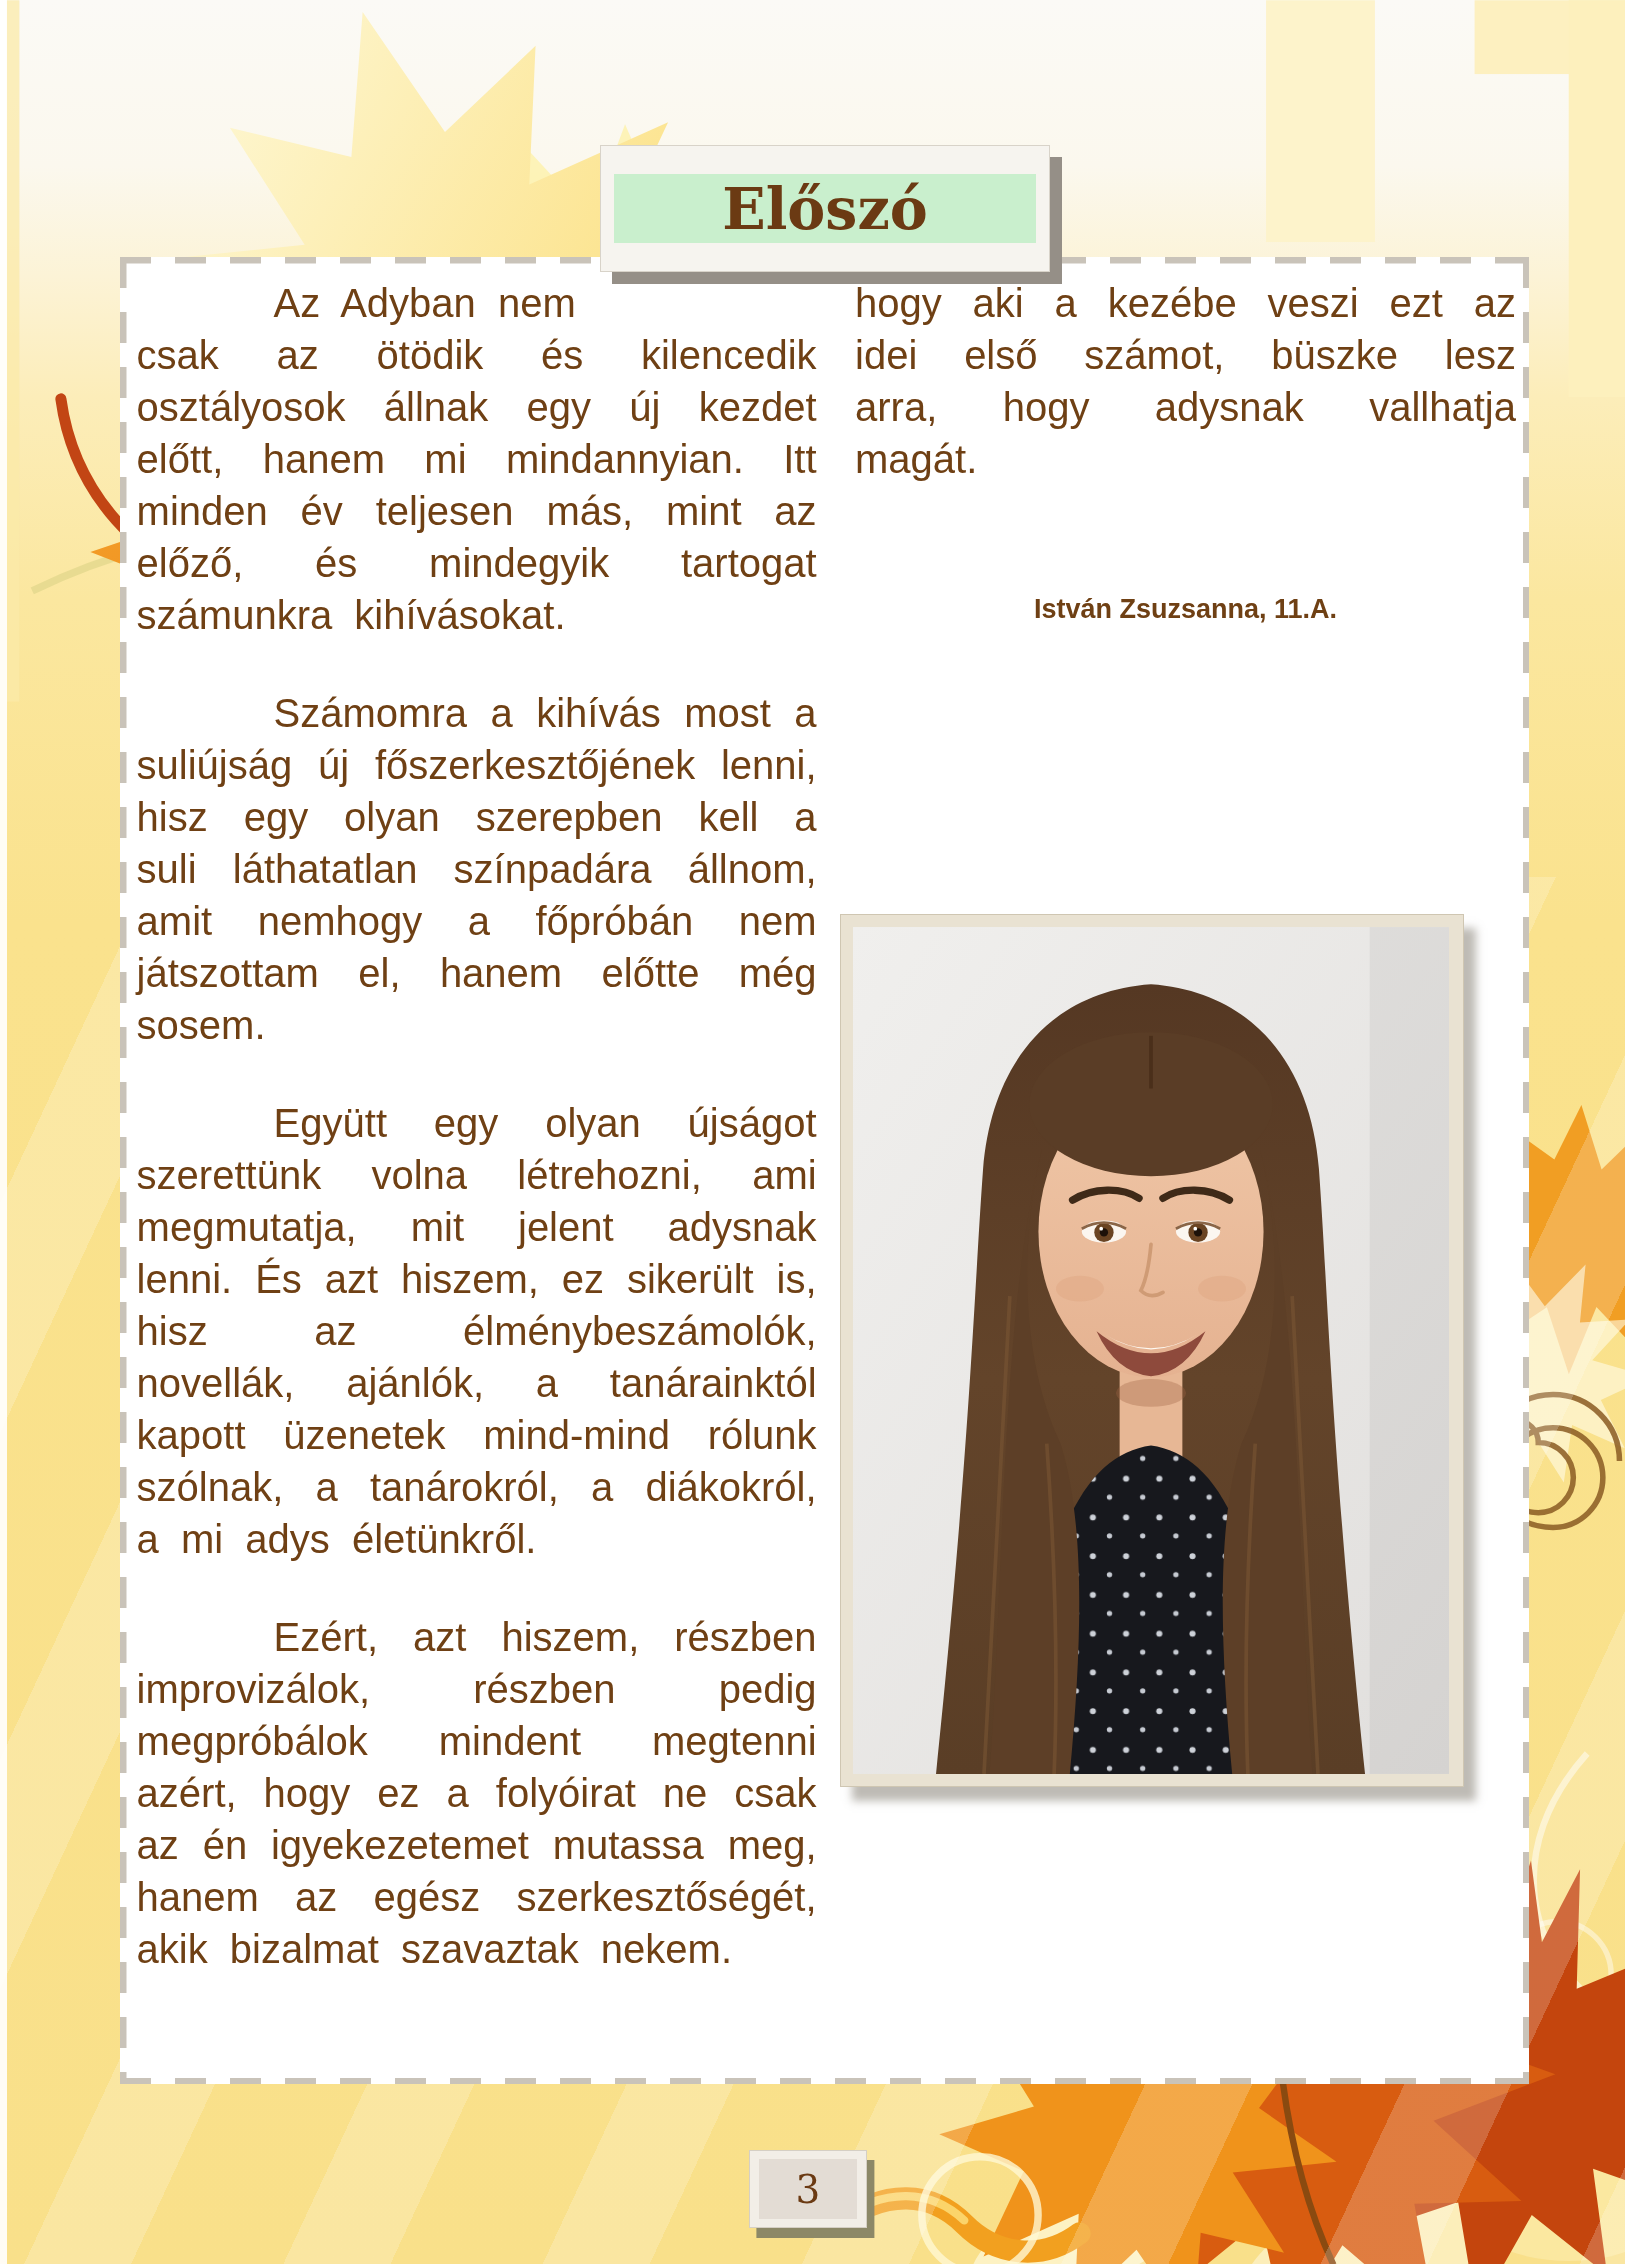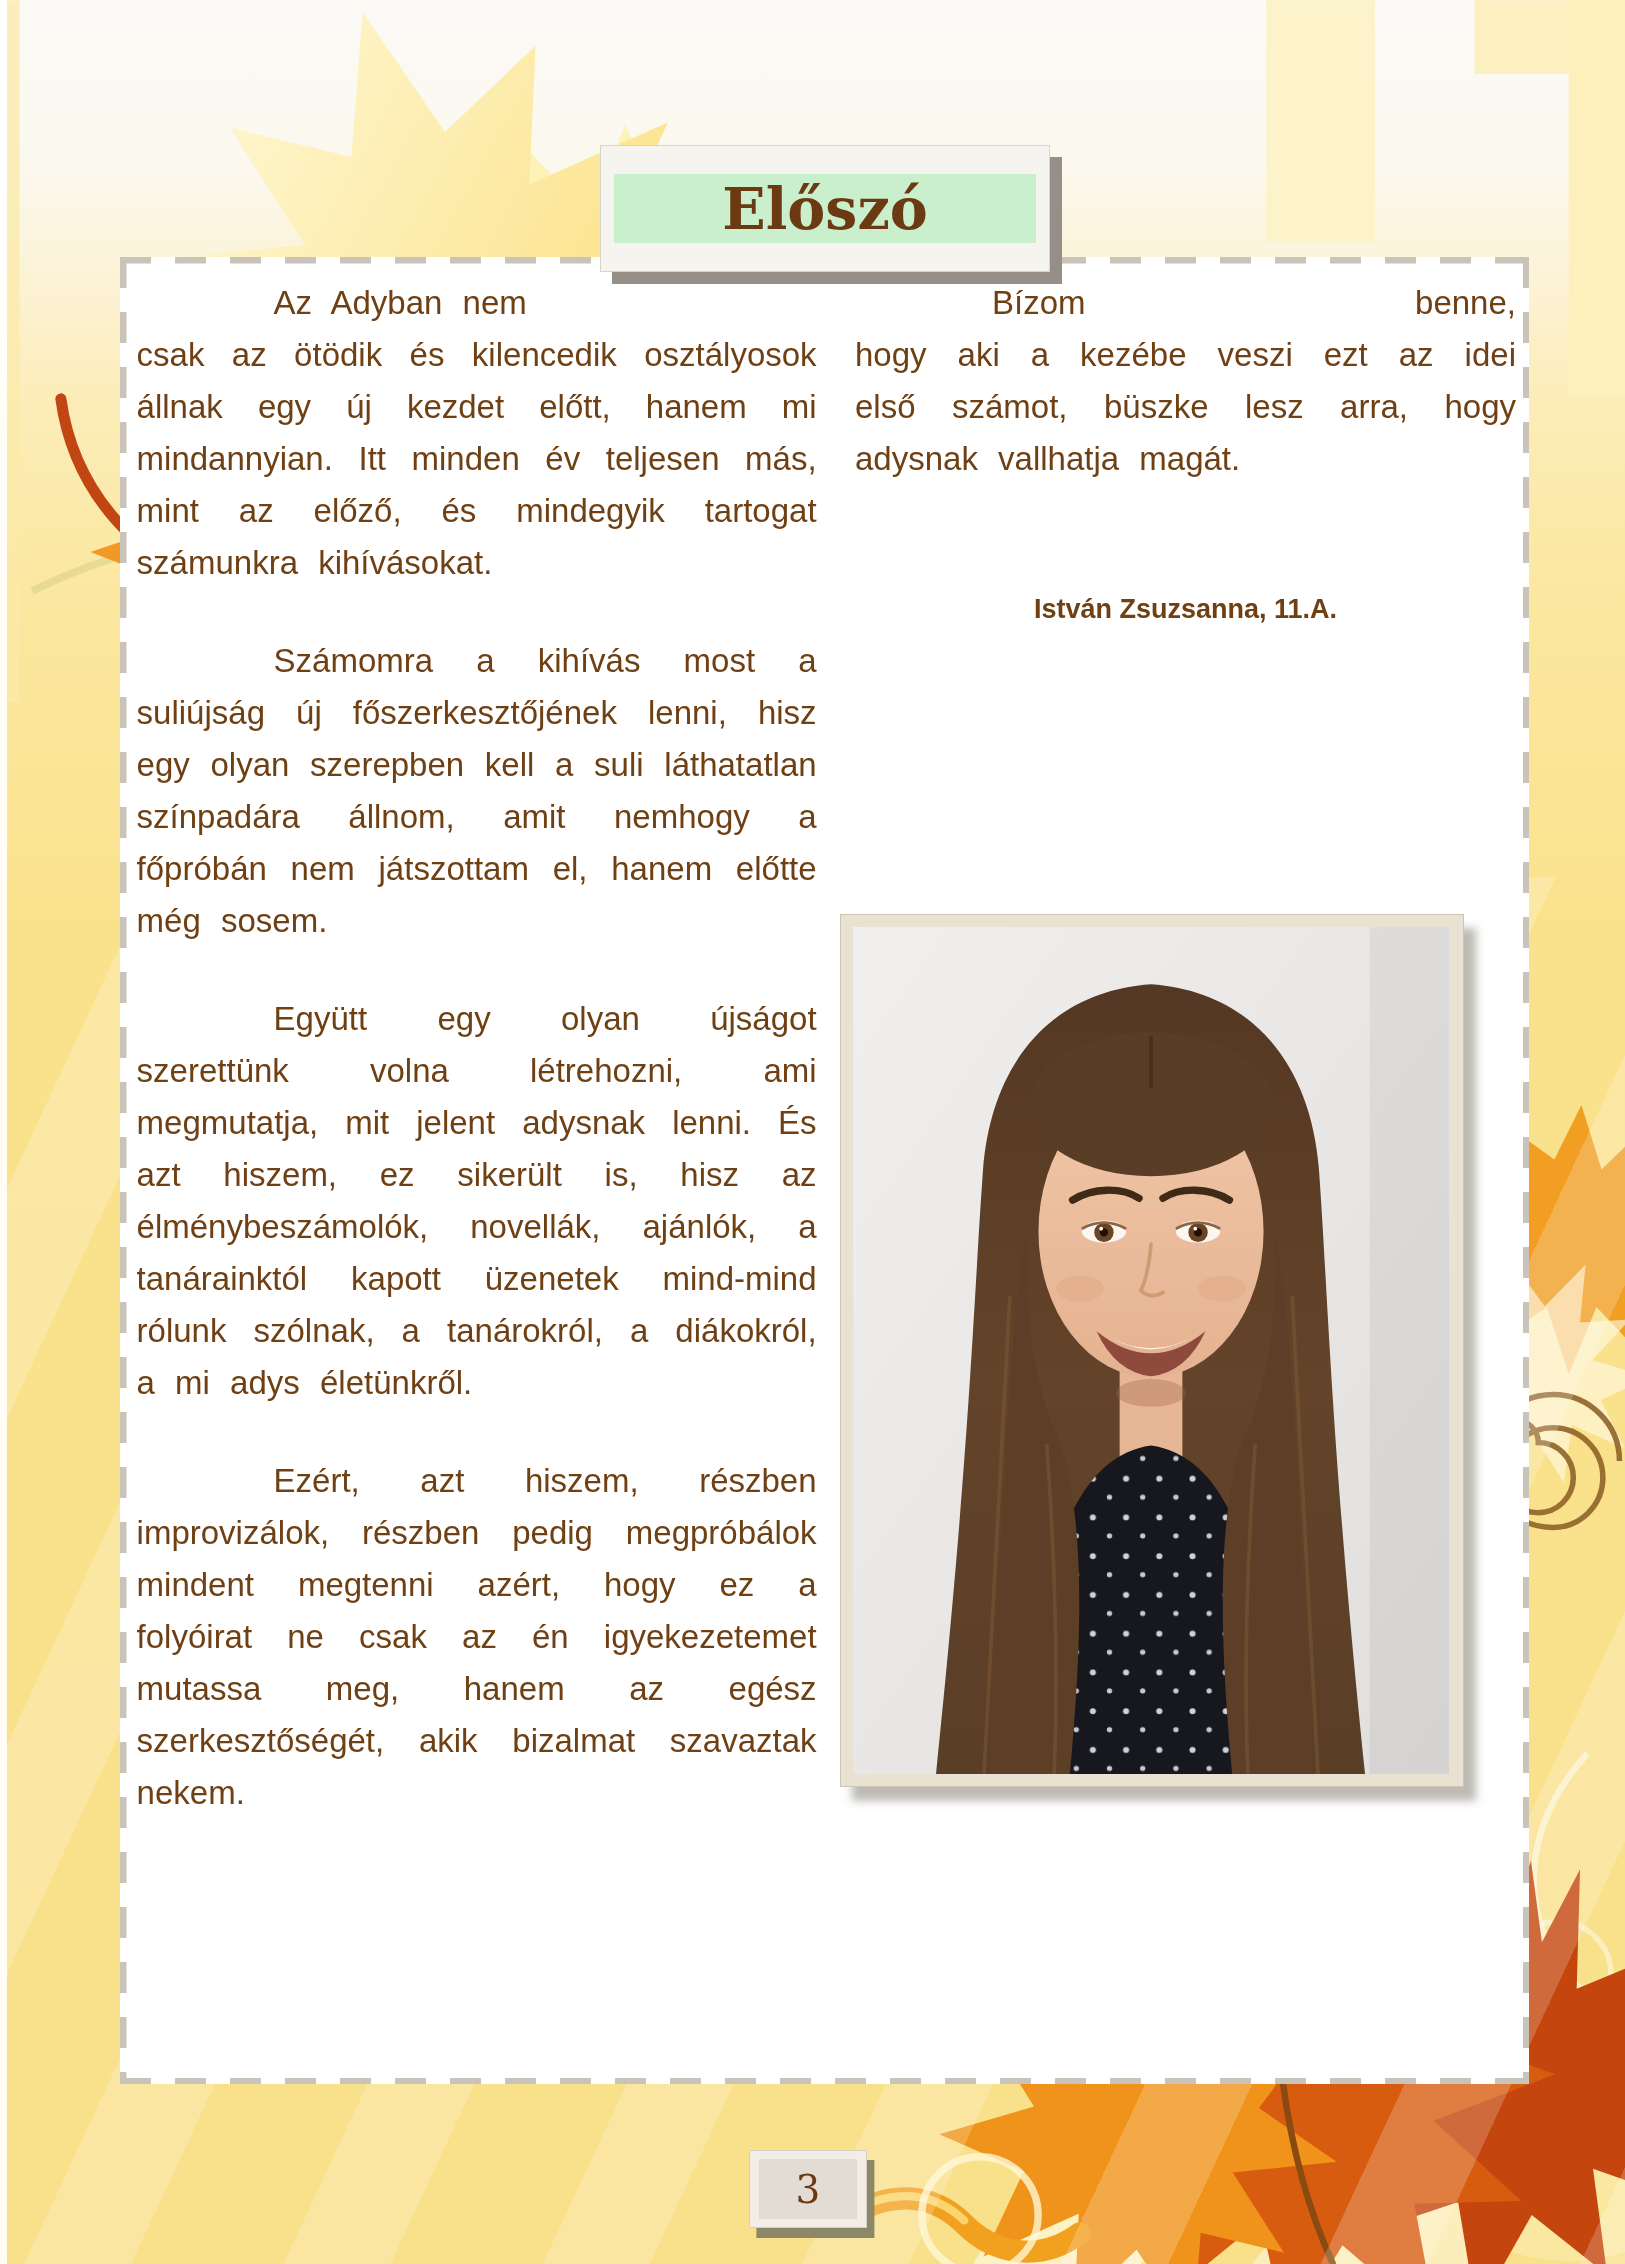--- a/index.html
+++ b/index.html
@@ -45,21 +45,21 @@
       repeating-linear-gradient(90deg,#c9c3b9 0 31px,rgba(0,0,0,0) 31px 55px) left bottom / 100% 6.5px no-repeat,
       repeating-linear-gradient(180deg,#c9c3b9 0 31px,rgba(0,0,0,0) 31px 55px) left top / 6.5px 100% no-repeat,
       repeating-linear-gradient(180deg,#c9c3b9 0 31px,rgba(0,0,0,0) 31px 55px) right top / 6.5px 100% no-repeat,
       #ffffff;
   }
 
   .col-left  { position:absolute; left:16.6px;  top:20px; width:680px; }
   .col-right { position:absolute; left:735px; top:20px; width:661px; }
 
   .body-text {
-    margin:0 0 46px 0; font-size:33px; line-height:52px; color:#6f4014;
+    margin:0 0 46px 0; font-size:40px; line-height:52px; color:#6f4014;
     text-align:justify; word-spacing:11px; text-indent:137px;
   }
   .body-text.has-lead { text-indent:0; }
   .lead-line { display:block; text-indent:137px; }
   .lead-line.stretch { text-align-last:justify; }
 
   .signature { margin:109px 0 0 0; font-size:27px; font-weight:bold; color:#6f4014; text-align:center; }
 
   .photo-frame {
     position:absolute; left:720px; top:657px; width:624px; box-sizing:border-box;
@@ -138,21 +138,21 @@
   <div class="content">
 
     <div class="col-left">
       <p class="body-text has-lead"><span class="lead-line">Az Adyban nem</span><span>csak az ötödik és kilencedik osztályosok állnak egy új kezdet előtt, hanem mi mindannyian. Itt minden év teljesen más, mint az előző, és mindegyik tartogat számunkra kihívásokat.</span></p>
       <p class="body-text">Számomra a kihívás most a suliújság új főszerkesztőjének lenni, hisz egy olyan szerepben kell a suli láthatatlan színpadára állnom, amit nemhogy a főpróbán nem játszottam el, hanem előtte még sosem.</p>
       <p class="body-text">Együtt egy olyan újságot szerettünk volna létrehozni, ami megmutatja, mit jelent adysnak lenni. És azt hiszem, ez sikerült is, hisz az élménybeszámolók, novellák, ajánlók, a tanárainktól kapott üzenetek mind-mind rólunk szólnak, a tanárokról, a diákokról, a mi adys életünkről.</p>
       <p class="body-text">Ezért, azt hiszem, részben improvizálok, részben pedig megpróbálok mindent megtenni azért, hogy ez a folyóirat ne csak az én igyekezetemet mutassa meg, hanem az egész szerkesztőségét, akik bizalmat szavaztak nekem.</p>
     </div>
 
     <div class="col-right">
-      <p class="body-text has-lead"><span class="lead-line stretch">Bízom benne,</span><span>hogy aki a kezébe veszi ezt az idei első számot, büszke lesz arra, hogy adysnak vallhatja magát.</span></p>
+      <p class="body-text has-lead"><span>hogy aki a kezébe veszi ezt az idei első számot, büszke lesz arra, hogy adysnak vallhatja magát.</span></p>
       <p class="signature">István Zsuzsanna, 11.A.</p>
     </div>
 
     <figure class="photo-frame" style="margin:0" aria-label="Portrait of a smiling young woman with long brown hair, wearing a dark polka-dot top">
       <svg viewBox="0 0 646 918" xmlns="http://www.w3.org/2000/svg">
         <defs>
           <linearGradient id="bgGrad" x1="0" y1="0" x2="1" y2="1">
             <stop offset="0" stop-color="#f0efed"></stop>
               <stop offset="1" stop-color="#e1dfdd"></stop>
           </linearGradient>

